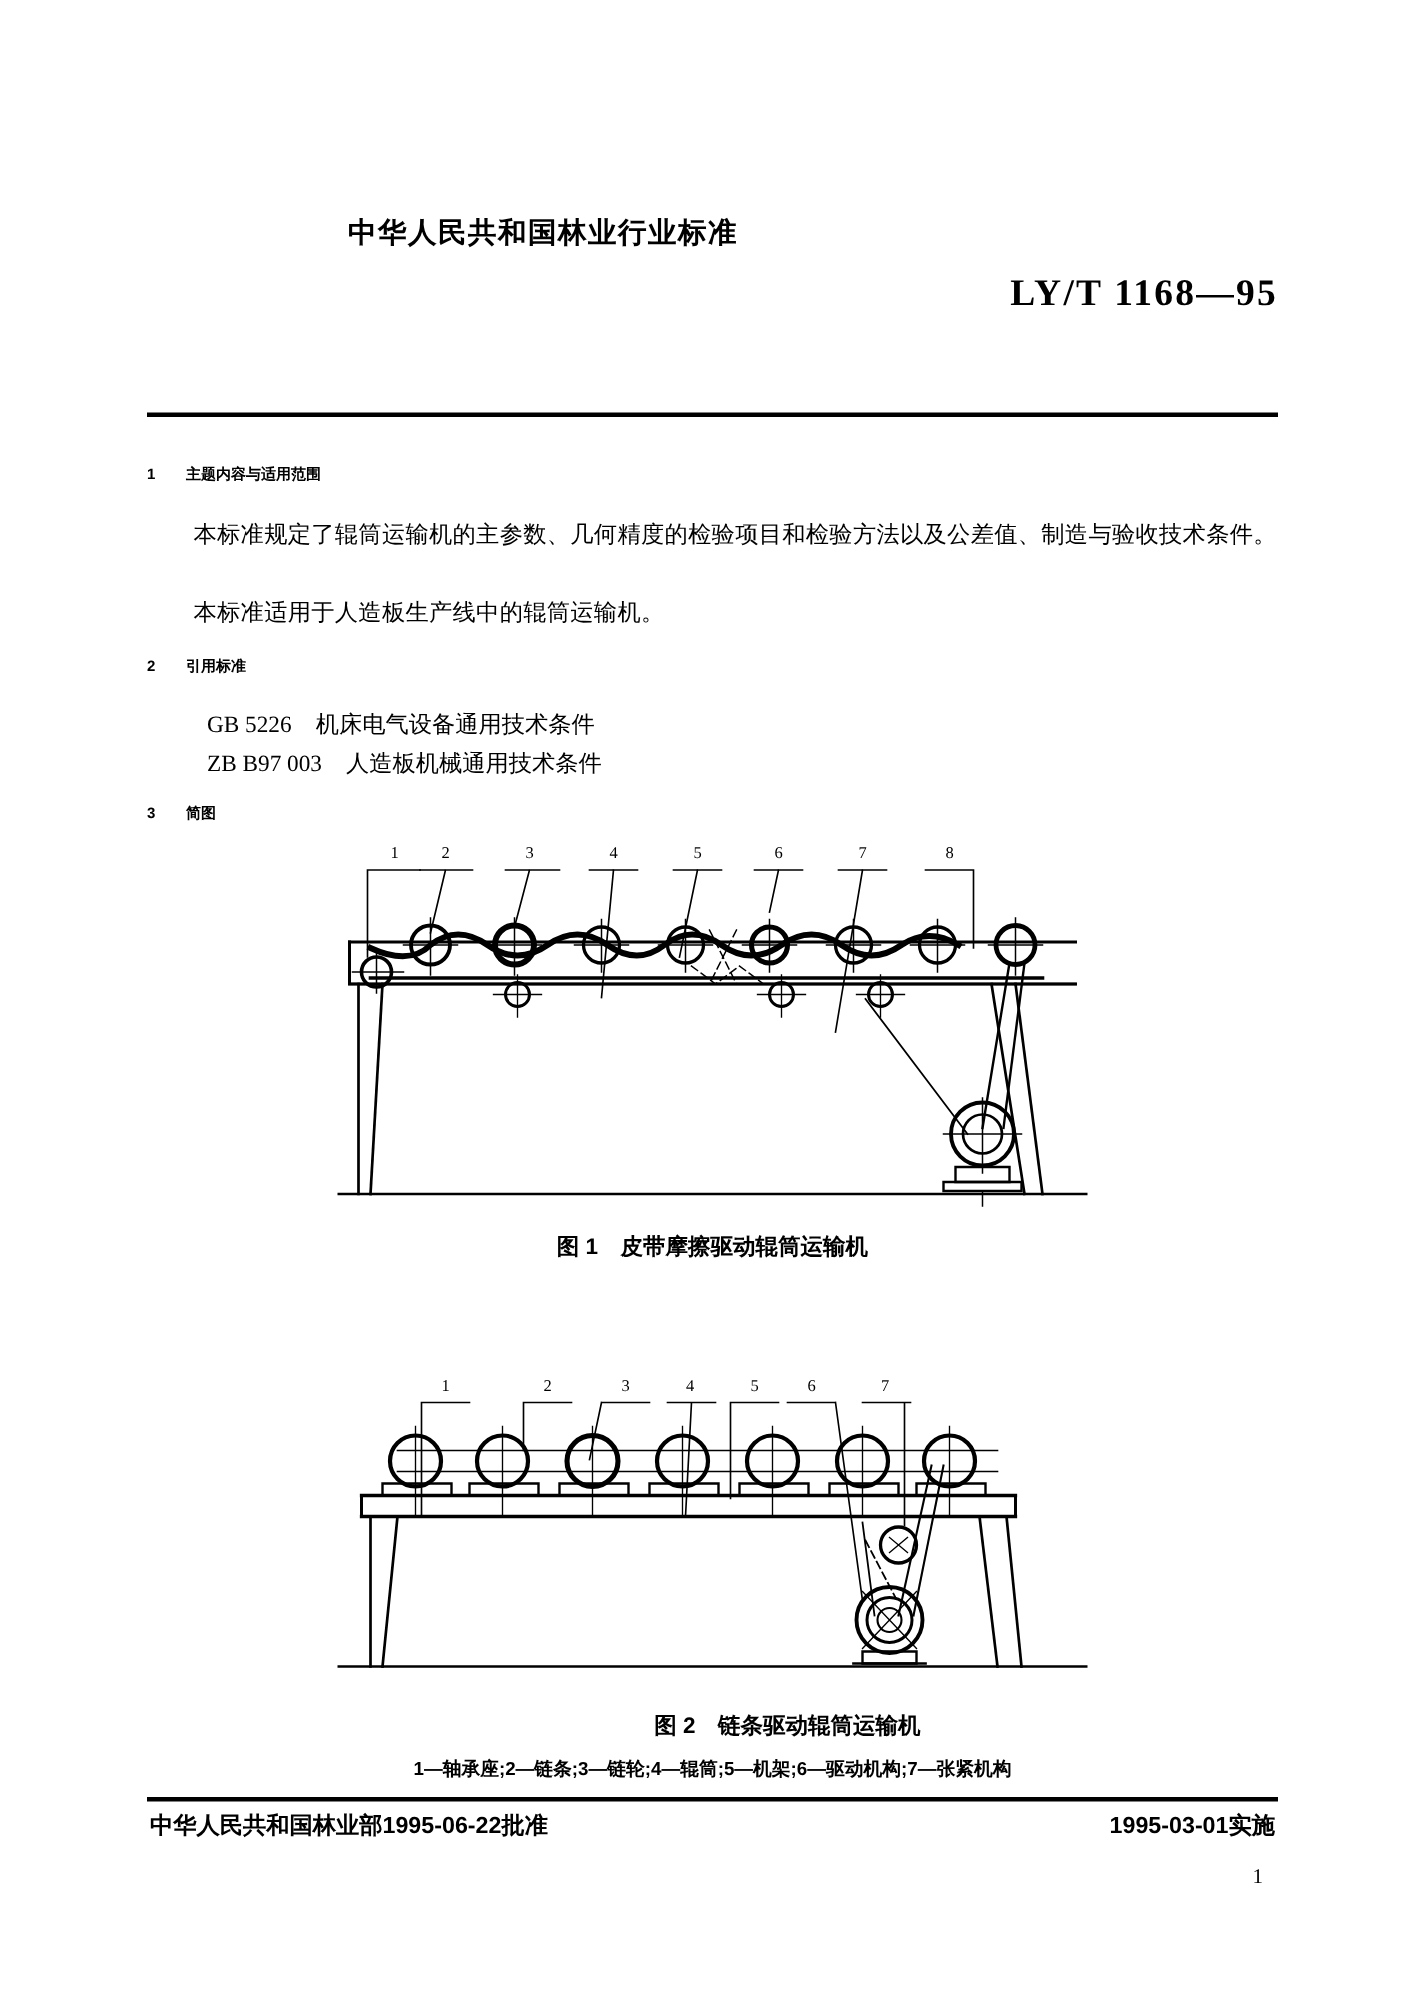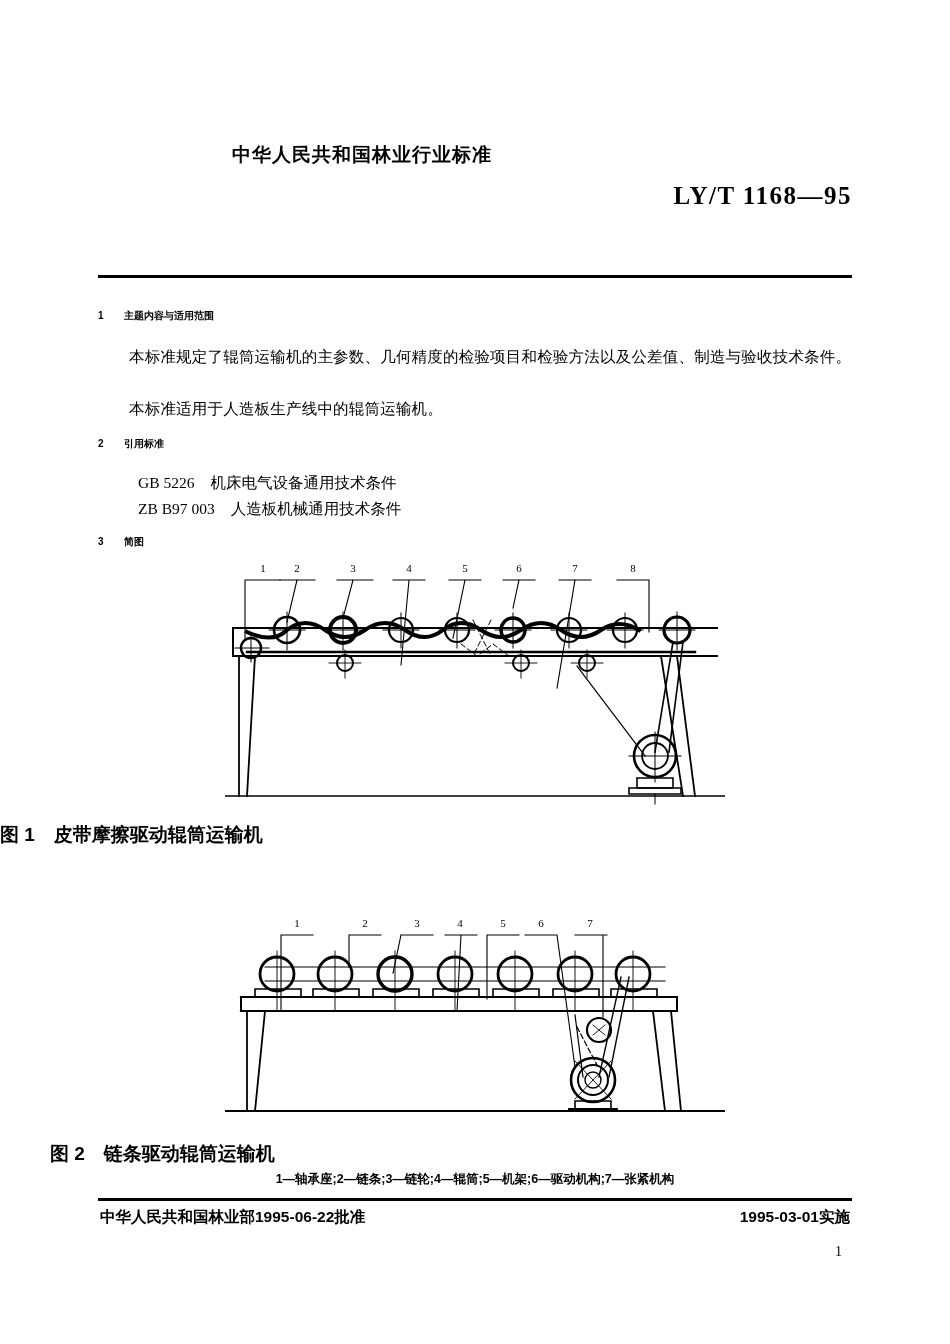--- a/index.html
+++ b/index.html
@@ -88,24 +88,24 @@
     font-size: 15.5px;
     white-space: nowrap;
   }
   .ref-line .gap { display: inline-block; width: 16px; }
 
   
   .figure-wrap { position: absolute; }
   .fig-caption {
     position: absolute;
     width: 100%;
-    text-align: left;
-    font-family: "Liberation Sans", "DejaVu Sans", sans-serif;
-    font-weight: bold;
-    font-size: 19px;
+    text-align: center;
+    font-family: "Liberation Sans", "DejaVu Sans", sans-serif;
+    font-weight: bold;
+    font-size: 15px;
     white-space: nowrap;
   }
   .fig-legend {
     position: absolute;
     width: 100%;
     text-align: center;
     font-family: "Liberation Sans", "DejaVu Sans", sans-serif;
     font-weight: bold;
     font-size: 12.5px;
     line-height: 21px;

